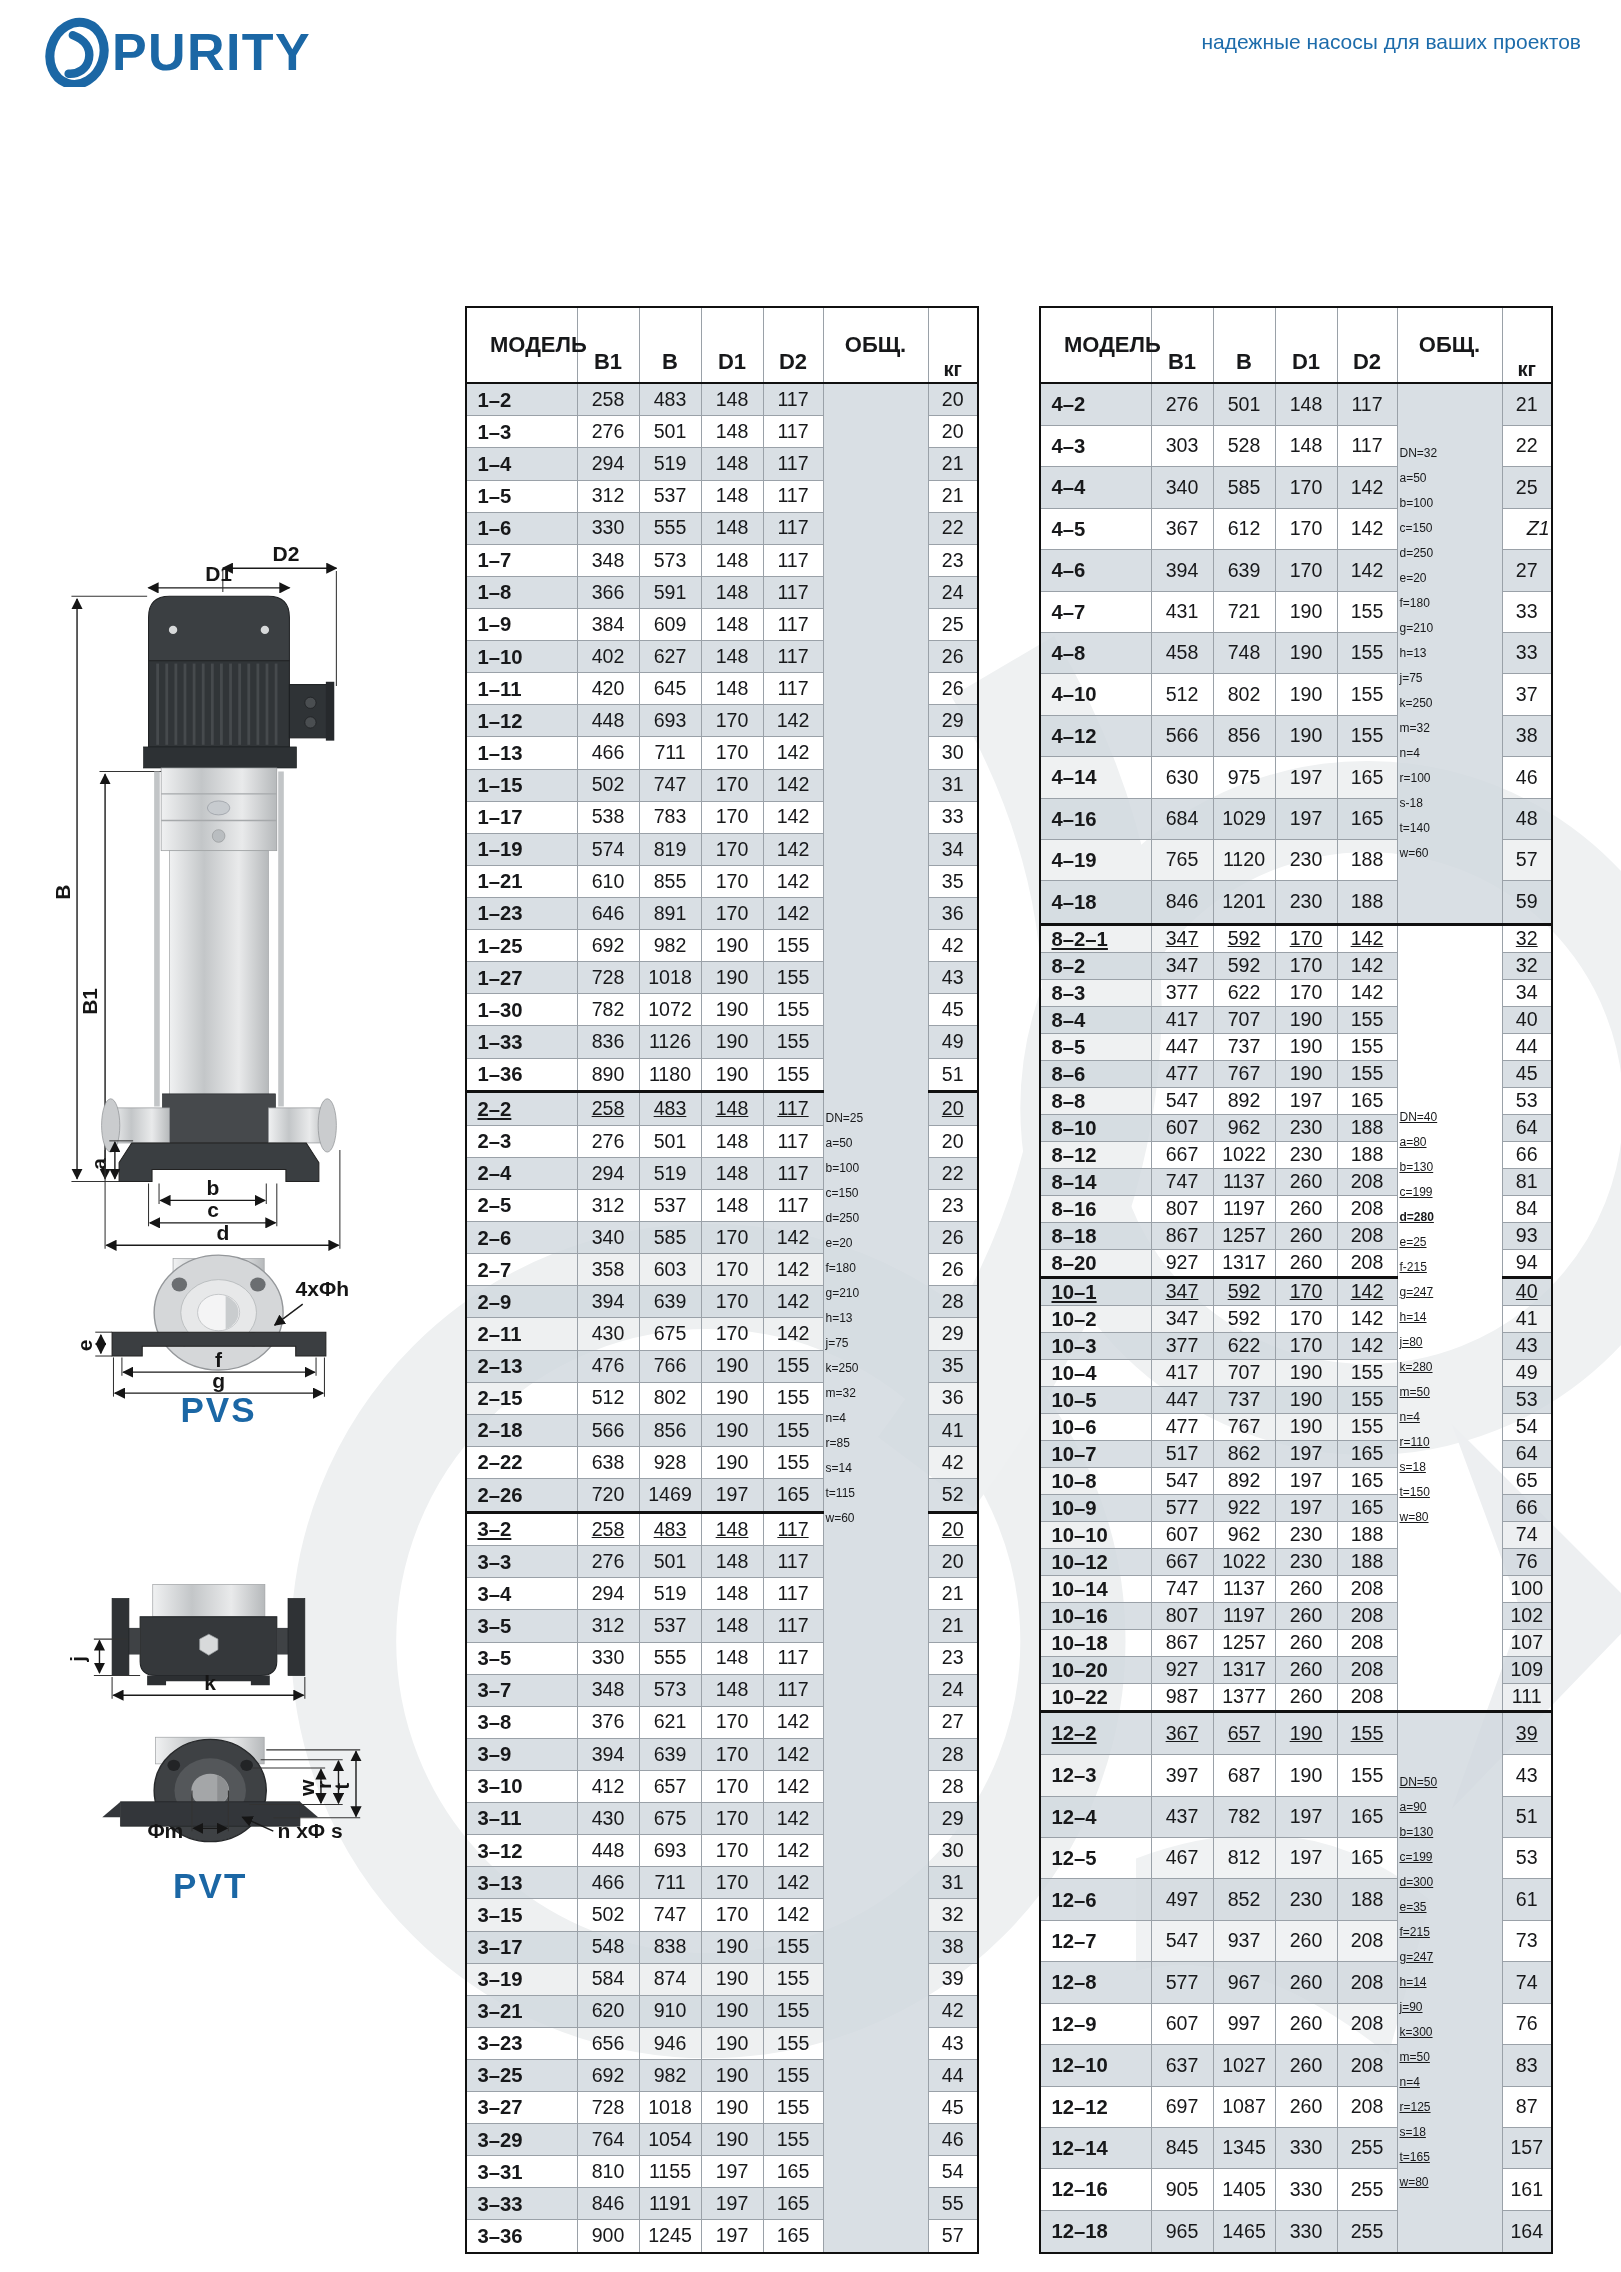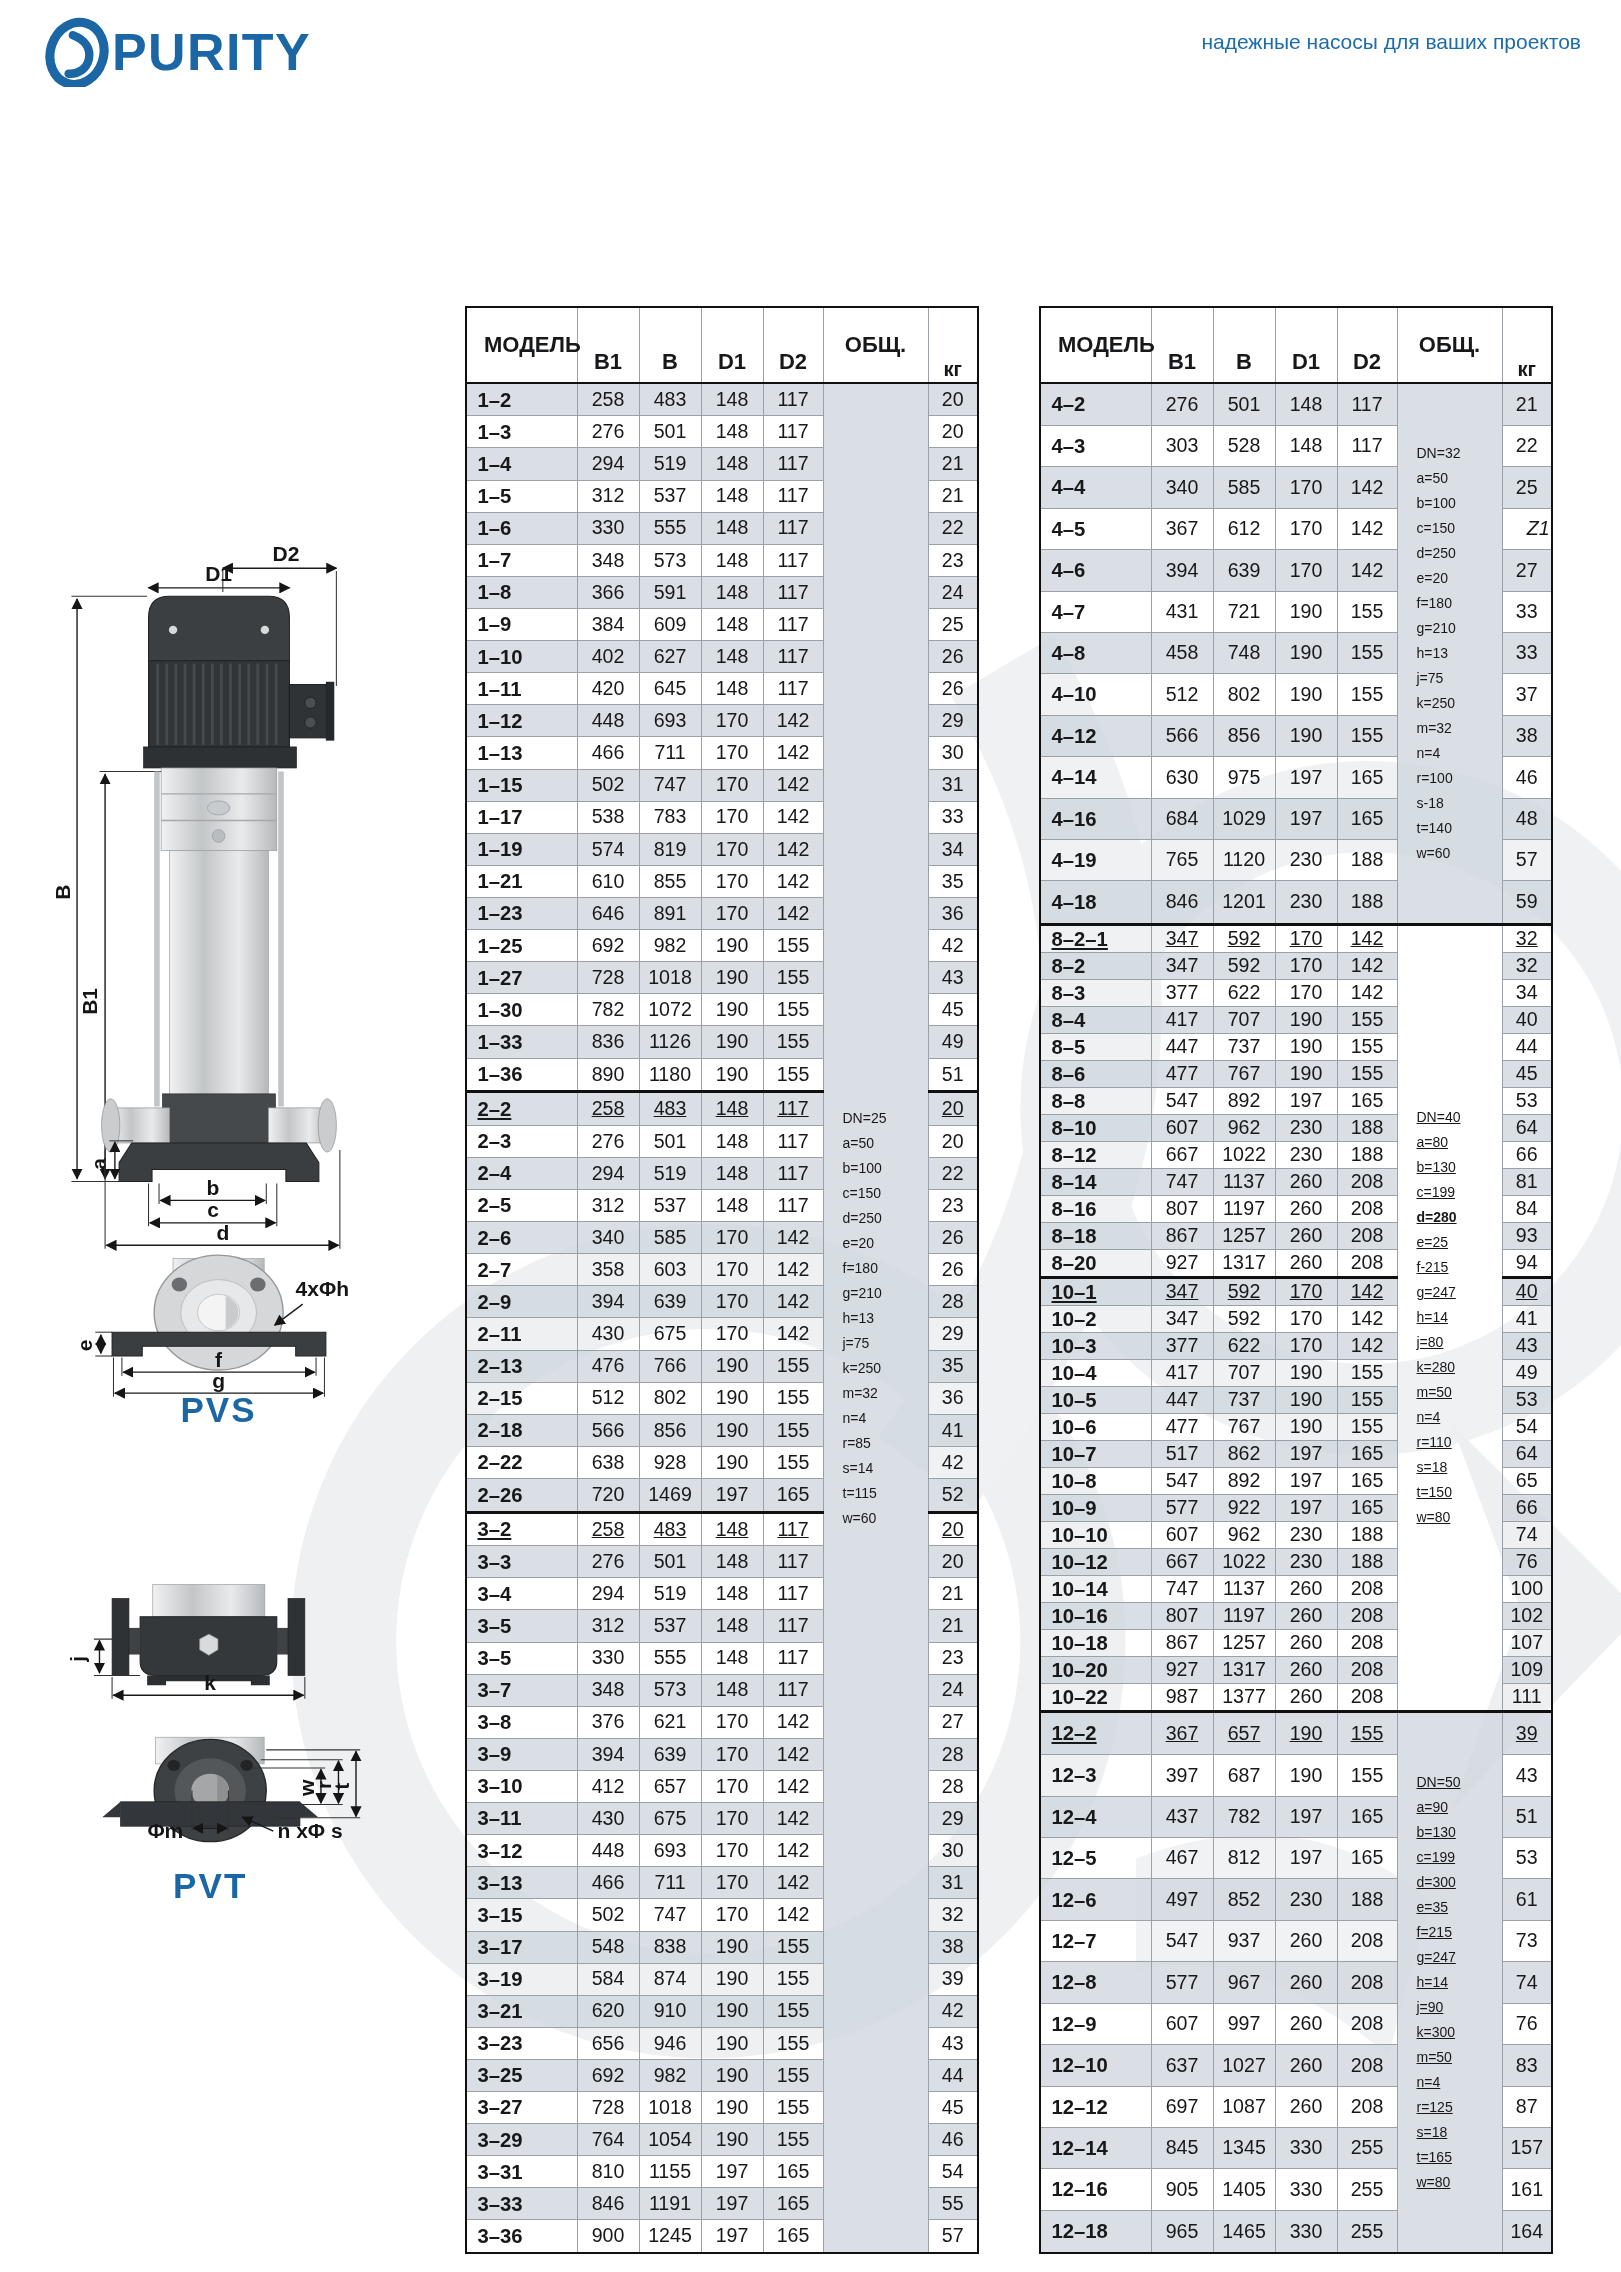--- a/index.html
+++ b/index.html
@@ -15,29 +15,29 @@
   
   table.dim-table{
     position:absolute;top:306px;width:514px;height:1948px;z-index:1;
     border-collapse:collapse;table-layout:fixed;background:transparent;
     border:2.8px solid #101010;
   }
   #left-table{left:465px;}
   #right-table{left:1039px;}
   .dim-table th,.dim-table td{border:0.7px solid #9aa1a8;padding:0;}
   .dim-table th{height:67px;border-bottom:2.8px solid #101010;font-weight:bold;background:#fff;}
-  th.h-model{font-size:22px;text-align:left;padding-left:17px;vertical-align:middle;}
+  th.h-model{font-size:22px;text-align:left;padding-left:23px;vertical-align:middle;}
   th.h-dim{font-size:22px;text-align:center;vertical-align:bottom;padding-bottom:7px;}
   th.h-note{font-size:22px;vertical-align:middle;}
   th.h-kg{font-size:20.3px;text-align:center;vertical-align:bottom;padding-bottom:1px;}
   .dim-table td{font-size:19.6px;text-align:center;vertical-align:middle;line-height:1;}
   td.model{text-align:left;padding-left:10.5px;font-weight:bold;font-size:20.3px;}
   tr.shade td{background:rgba(209,216,222,0.82);}
-  td.note{background:transparent;text-align:left;padding-left:19px;vertical-align:middle;
-          font-size:14px;line-height:25px;}
+  td.note{background:transparent;text-align:left;padding-left:2px;vertical-align:middle;
+          font-size:12px;line-height:25px;}
   td.note .note-line{white-space:nowrap;}
   tr.sec-start td{border-top:3.5px solid #101010;text-decoration:underline;}
   td.italic{font-style:italic;padding-left:23px;}
   
   #pvs-diagram{position:absolute;left:42px;top:547px;z-index:1;}
   #pvt-diagram{position:absolute;left:42px;top:1583px;z-index:1;}
   .dim-label{font-size:30px;font-weight:bold;fill:#151515;}
   .blue-label{font-size:50px;font-weight:bold;fill:#1b67a5;letter-spacing:3px;}
 </style>
 </head>

